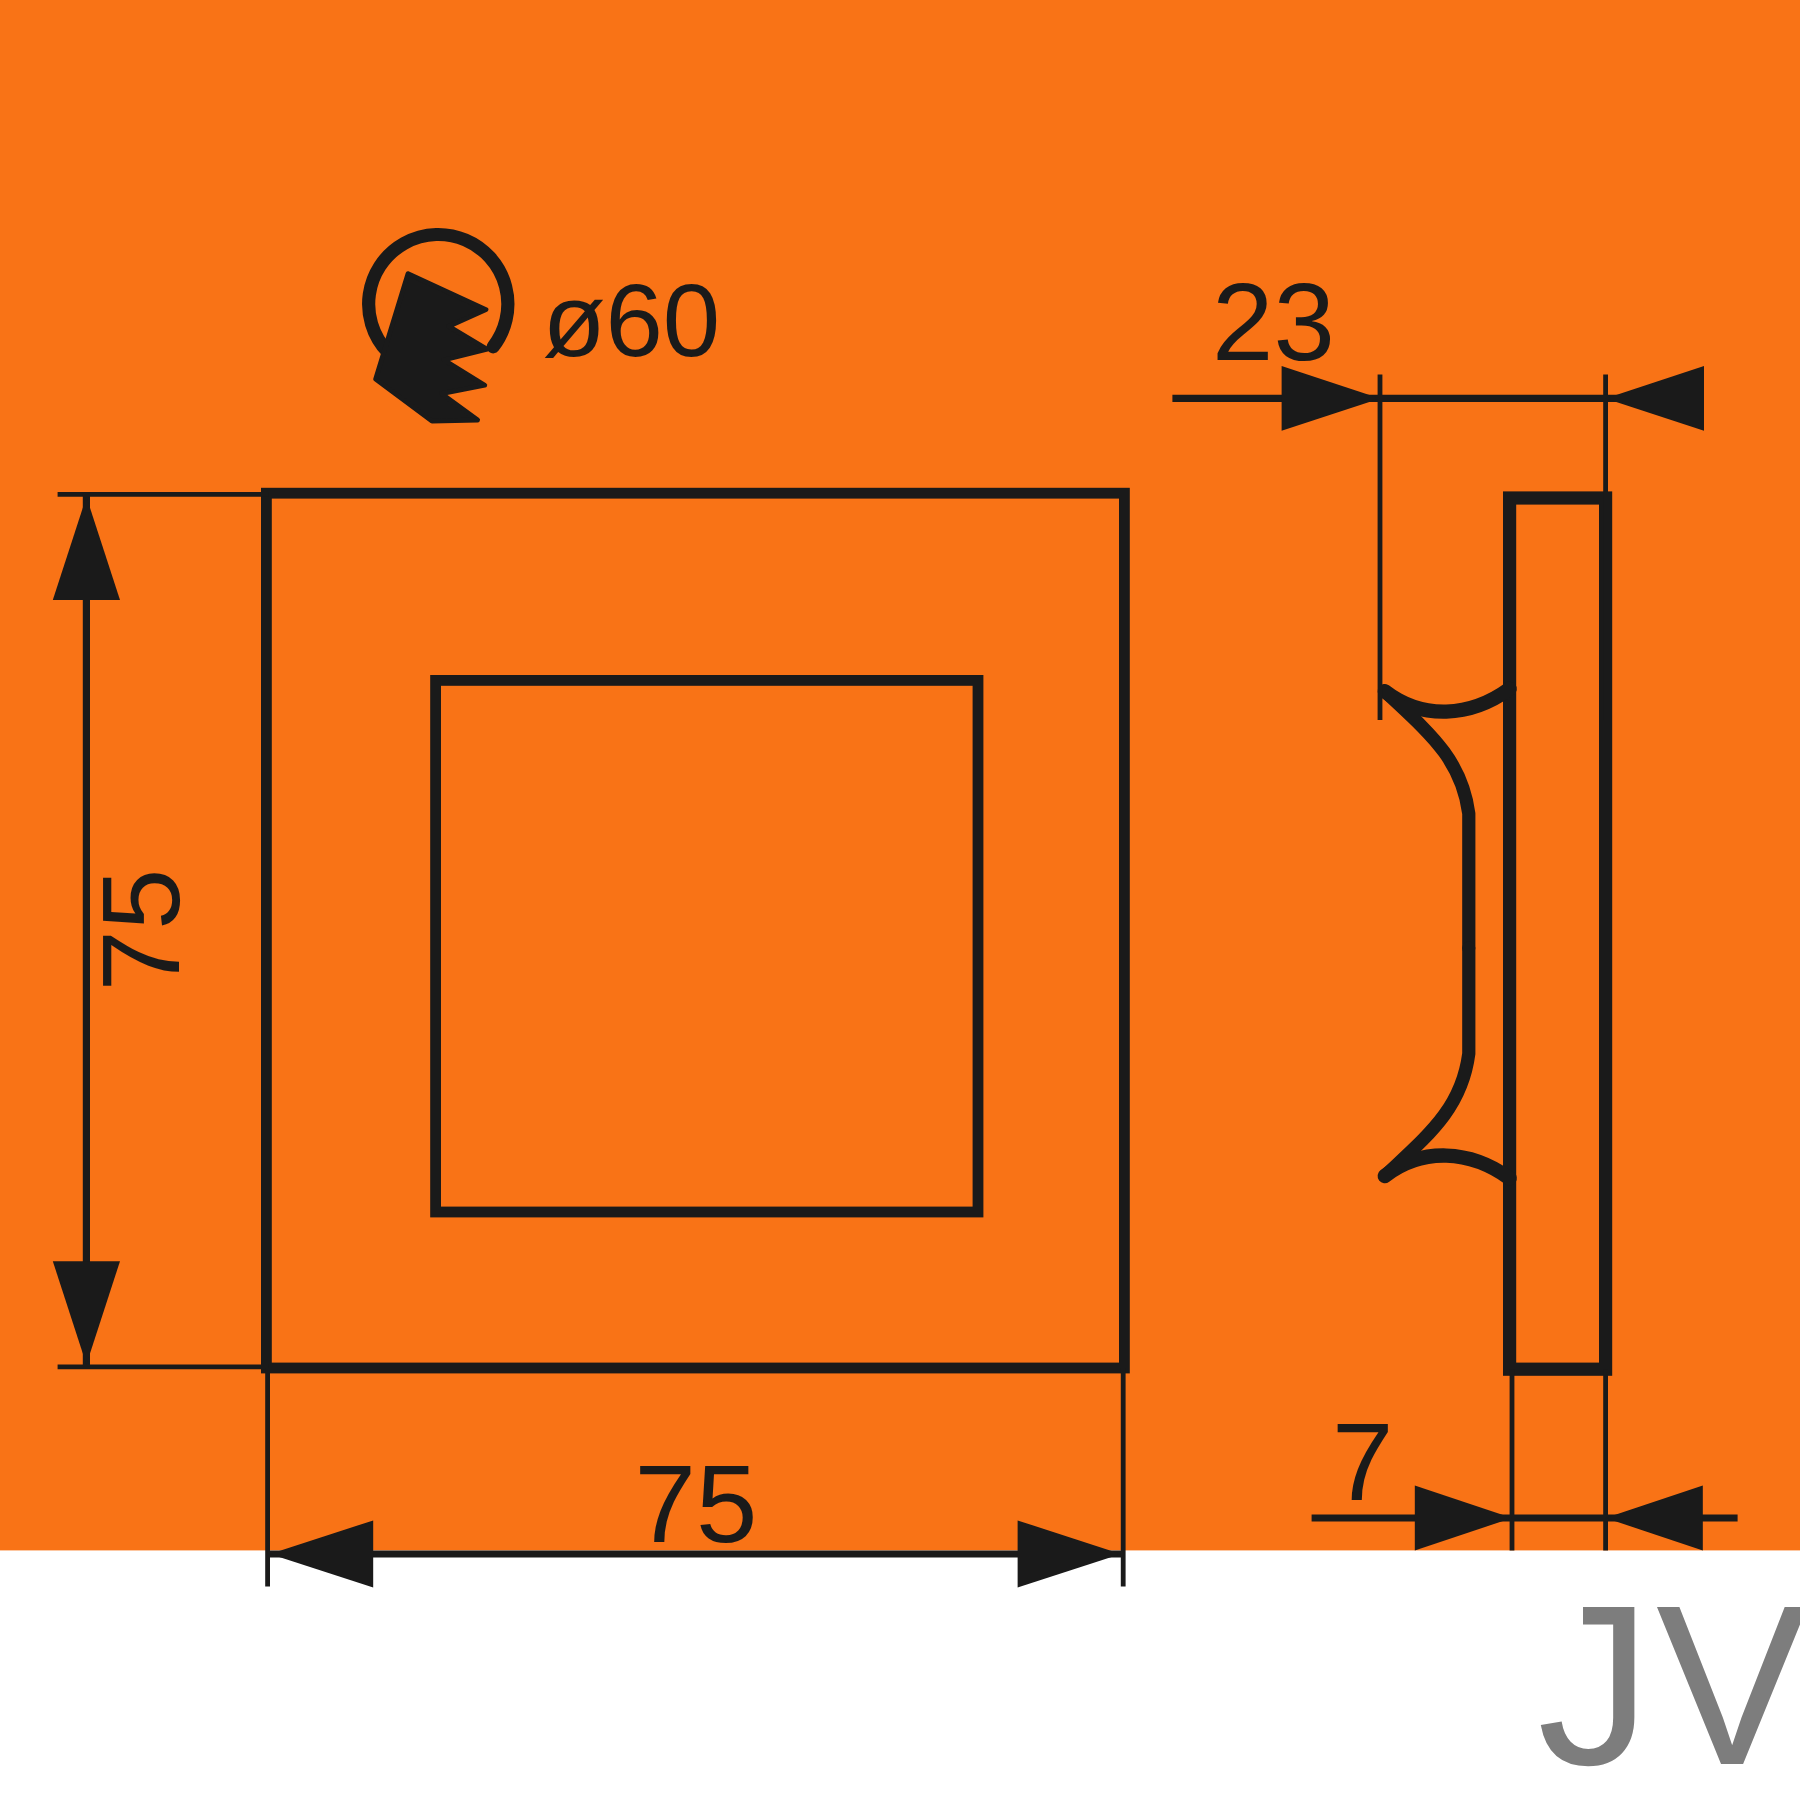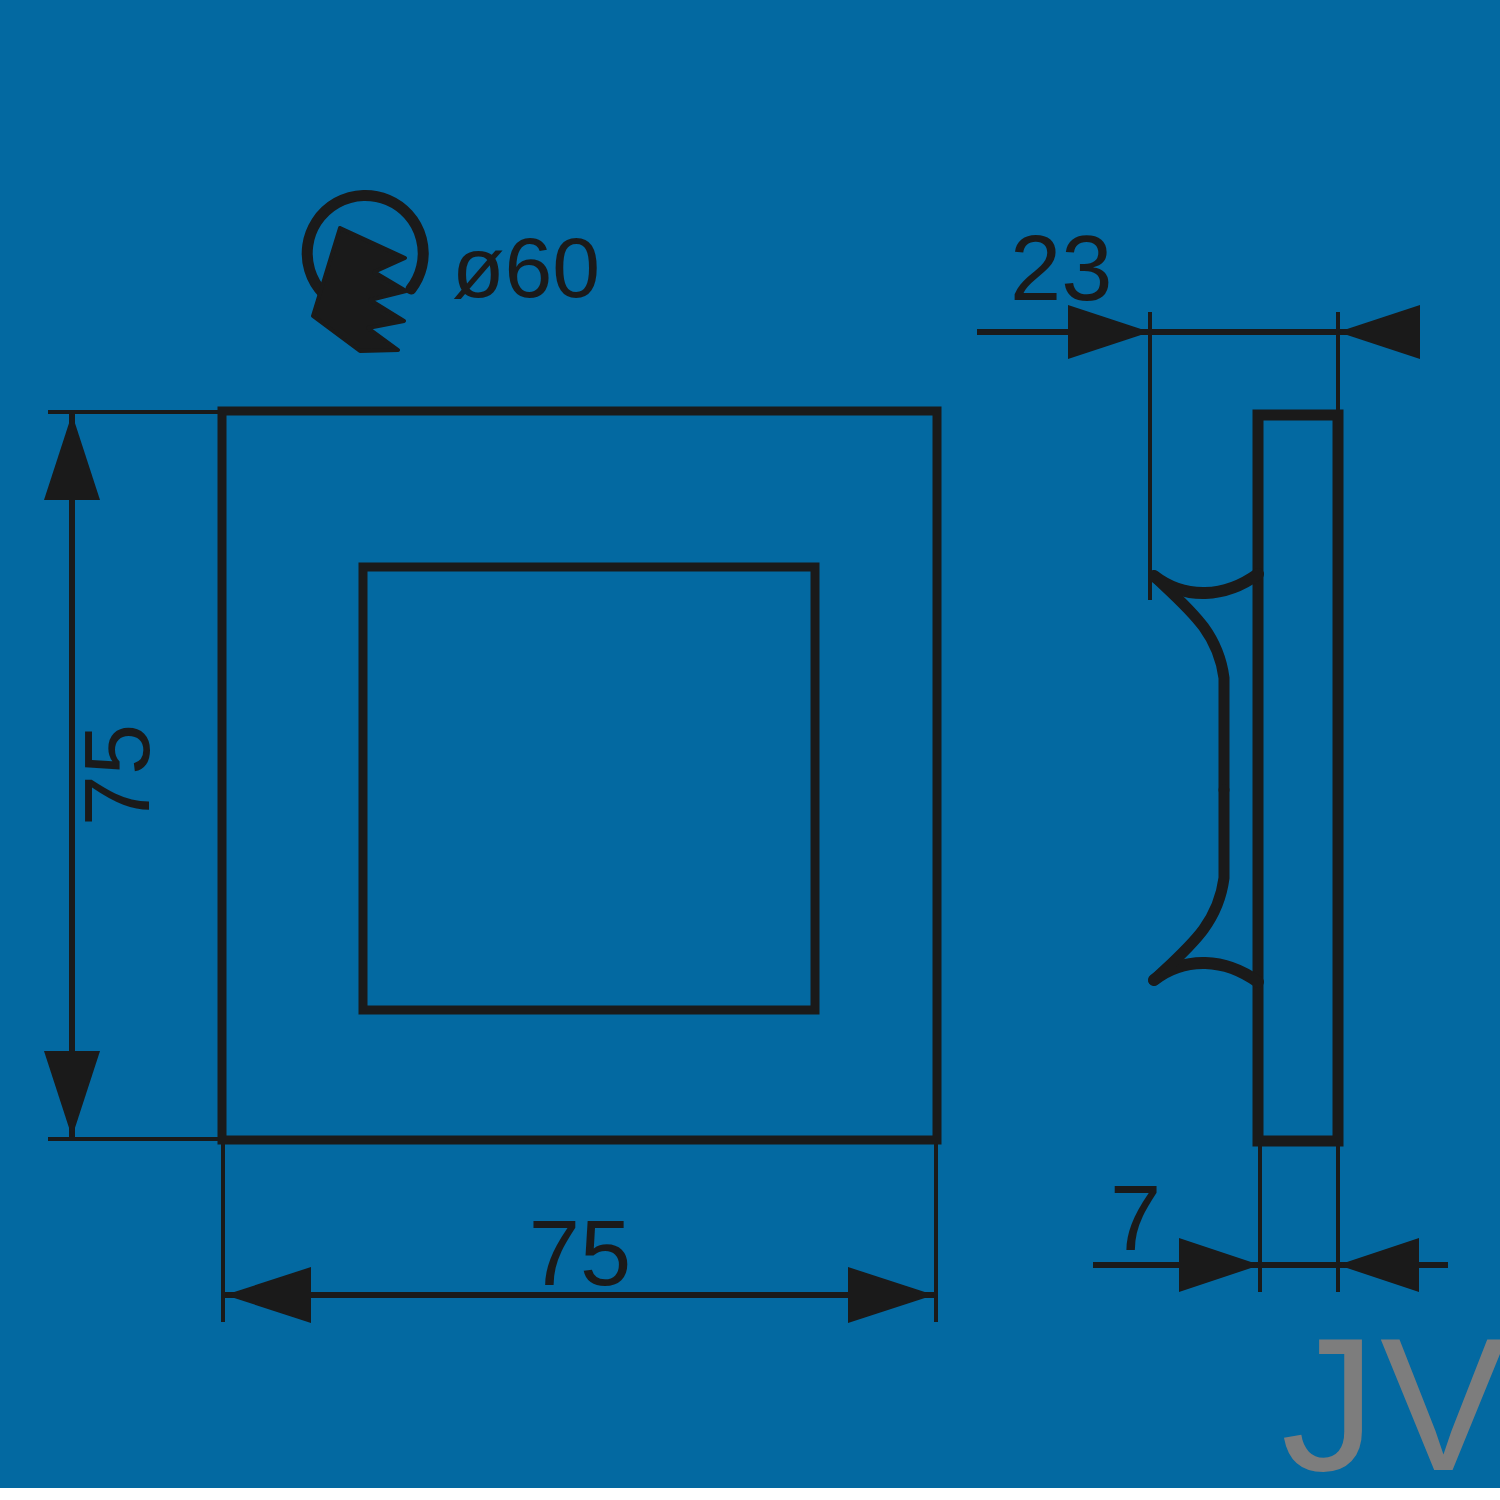--- a/index.html
+++ b/index.html
@@ -10,22 +10,22 @@
   }
   body {
     width: 1500px;
     height: 1500px;
     overflow: hidden;
     font-family: "Liberation Sans", sans-serif;
   }
   #drawing-root {
     position: relative;
     width: 1500px;
-    height: 1488px;
-    background: #0369a1;
+    height: 1292px;
+    background: #f97316;
   }
   #drawing-svg {
     position: absolute;
     left: 0;
     top: 0;
     width: 1500px;
     height: 1500px;
     display: block;
   }
   .dim-text {

